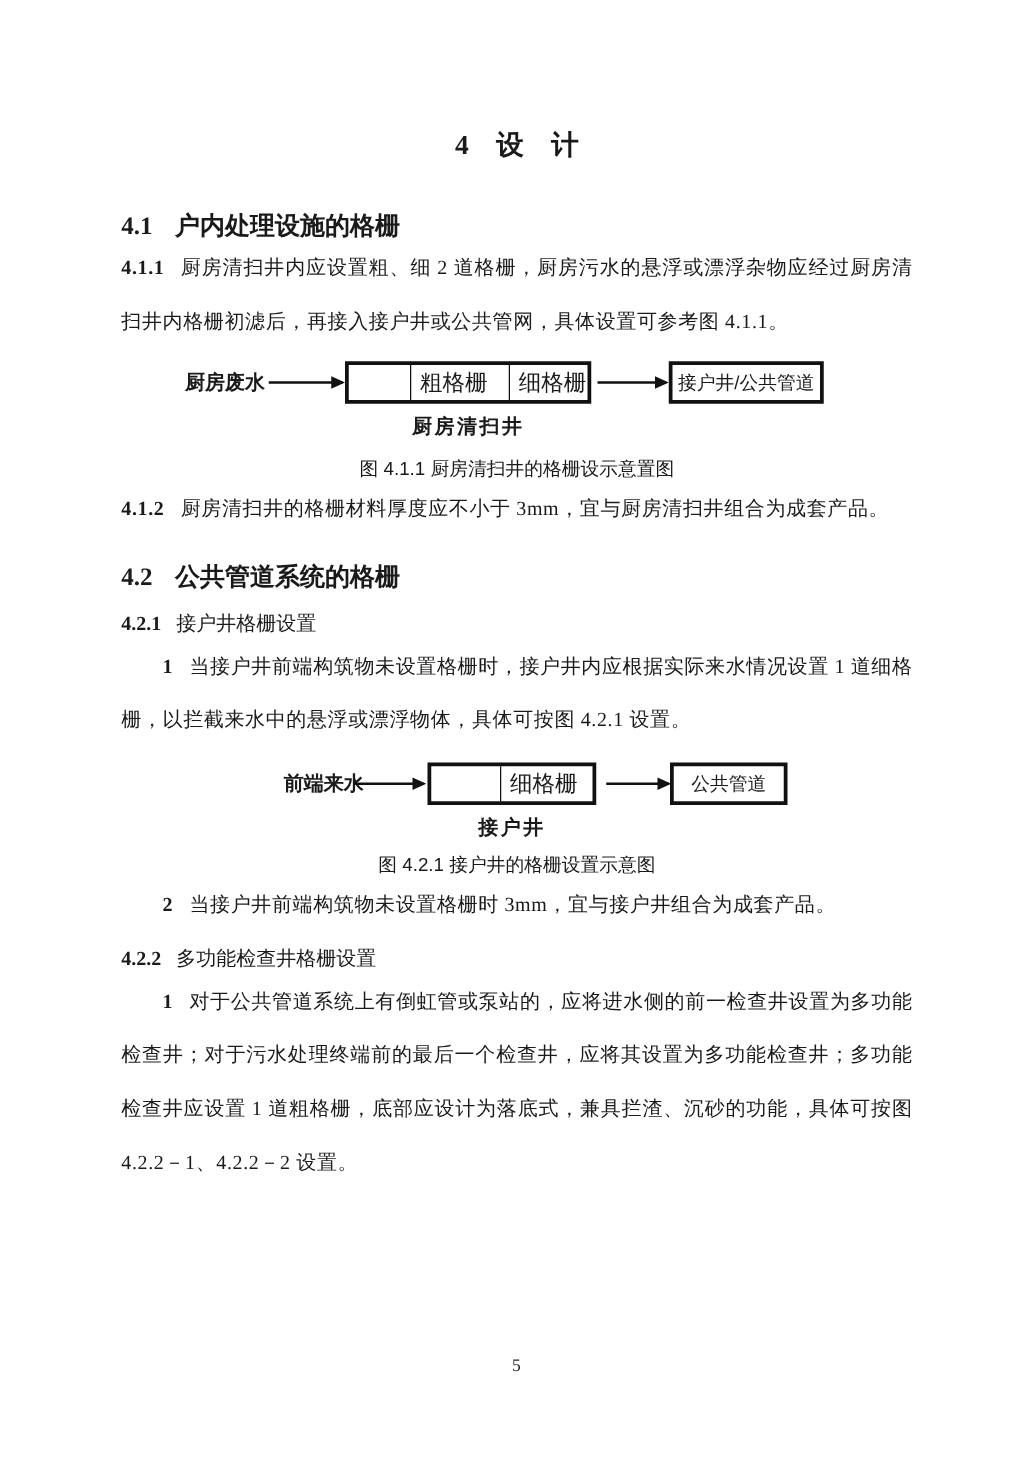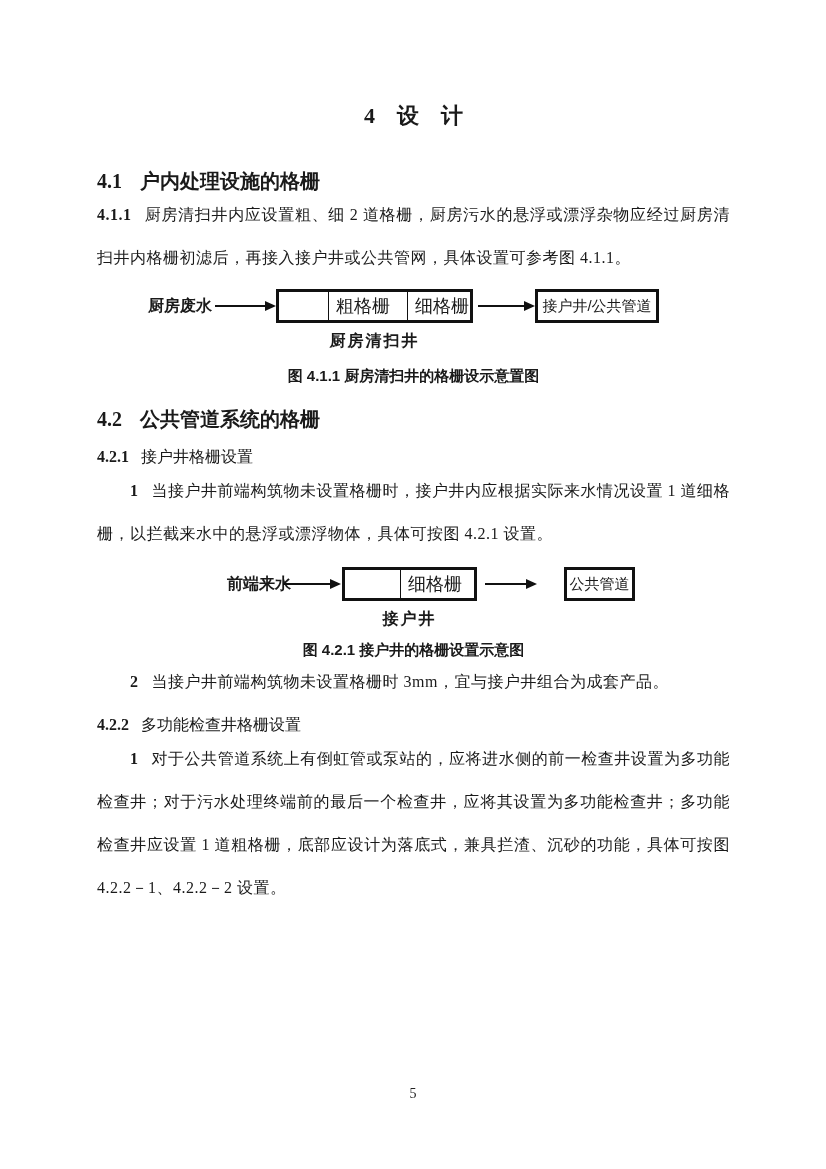--- a/index.html
+++ b/index.html
@@ -62,21 +62,21 @@
     justify-content:center;font-family:"Liberation Sans","DejaVu Sans",sans-serif;
     font-size:15px;font-weight:500;white-space:nowrap;
   }
   .welllabel{
     position:absolute;top:44px;text-align:center;
     font-family:"Liberation Sans","DejaVu Sans",sans-serif;
     font-size:16px;font-weight:600;letter-spacing:2px;
   }
   .caption{
     text-align:center;font-family:"Liberation Sans","DejaVu Sans",sans-serif;
-    font-size:15px;font-weight:bold;line-height:21px;
+    font-size:15px;font-weight:normal;line-height:21px;
   }
   .cap1{margin-top:6px;}
   .cap2{margin-top:4px;}
   .footer{
     position:absolute;left:0;right:0;top:1086px;text-align:center;
     font-size:14px;color:#222;
   }
 </style>
 </head>
 <body>
@@ -109,20 +109,23 @@
     </div>
     <div class="arrow" style="left:381px;top:18px;width:55px;"></div>
     <div class="destbox" style="left:438px;width:124px;">
         <span>接户井/公共管道</span>
       </div>
     <div class="welllabel" style="left:179px;width:197px;">厨房清扫井</div>
   </div>
 
   <div class="caption cap1">图 4.1.1 厨房清扫井的格栅设示意置图</div>
 
+  <p class="body m-p412">
+    <span class="pnum">4.1.2</span><span>厨房清扫井的格栅材料厚度应不小于 3mm，宜与厨房清扫井组合为成套产品。</span>
+  </p>
 
   <h2 class="h-main m-h42">
     <span class="hnum">4.2</span><span class="htxt">公共管道系统的格栅</span>
   </h2>
 
   <div class="body h-sub m-h421">
     <span class="hnum">4.2.1</span><span>接户井格栅设置</span>
   </div>
 
   <p class="body indent m-p421a">
@@ -134,21 +137,21 @@
     <div class="arrow" style="left:186px;top:18px;width:56px;"></div>
     <div class="wbox" style="left:245px;width:135px;">
       <div class="cell" style="width:55px;">
           <span></span>
         </div>
       <div class="cell divided" style="flex:1;">
           <span>细格栅</span>
         </div>
     </div>
     <div class="arrow" style="left:388px;top:18px;width:50px;"></div>
-    <div class="destbox" style="left:467px;width:71px;">
+    <div class="destbox" style="left:439px;width:94px;">
         <span>公共管道</span>
       </div>
     <div class="welllabel" style="left:245px;width:135px;">接户井</div>
   </div>
 
   <div class="caption cap2">图 4.2.1 接户井的格栅设置示意图</div>
 
   <p class="body indent m-p421b">
     <span class="pnum">2</span><span>当接户井前端构筑物未设置格栅时 3mm，宜与接户井组合为成套产品。</span>
   </p>

